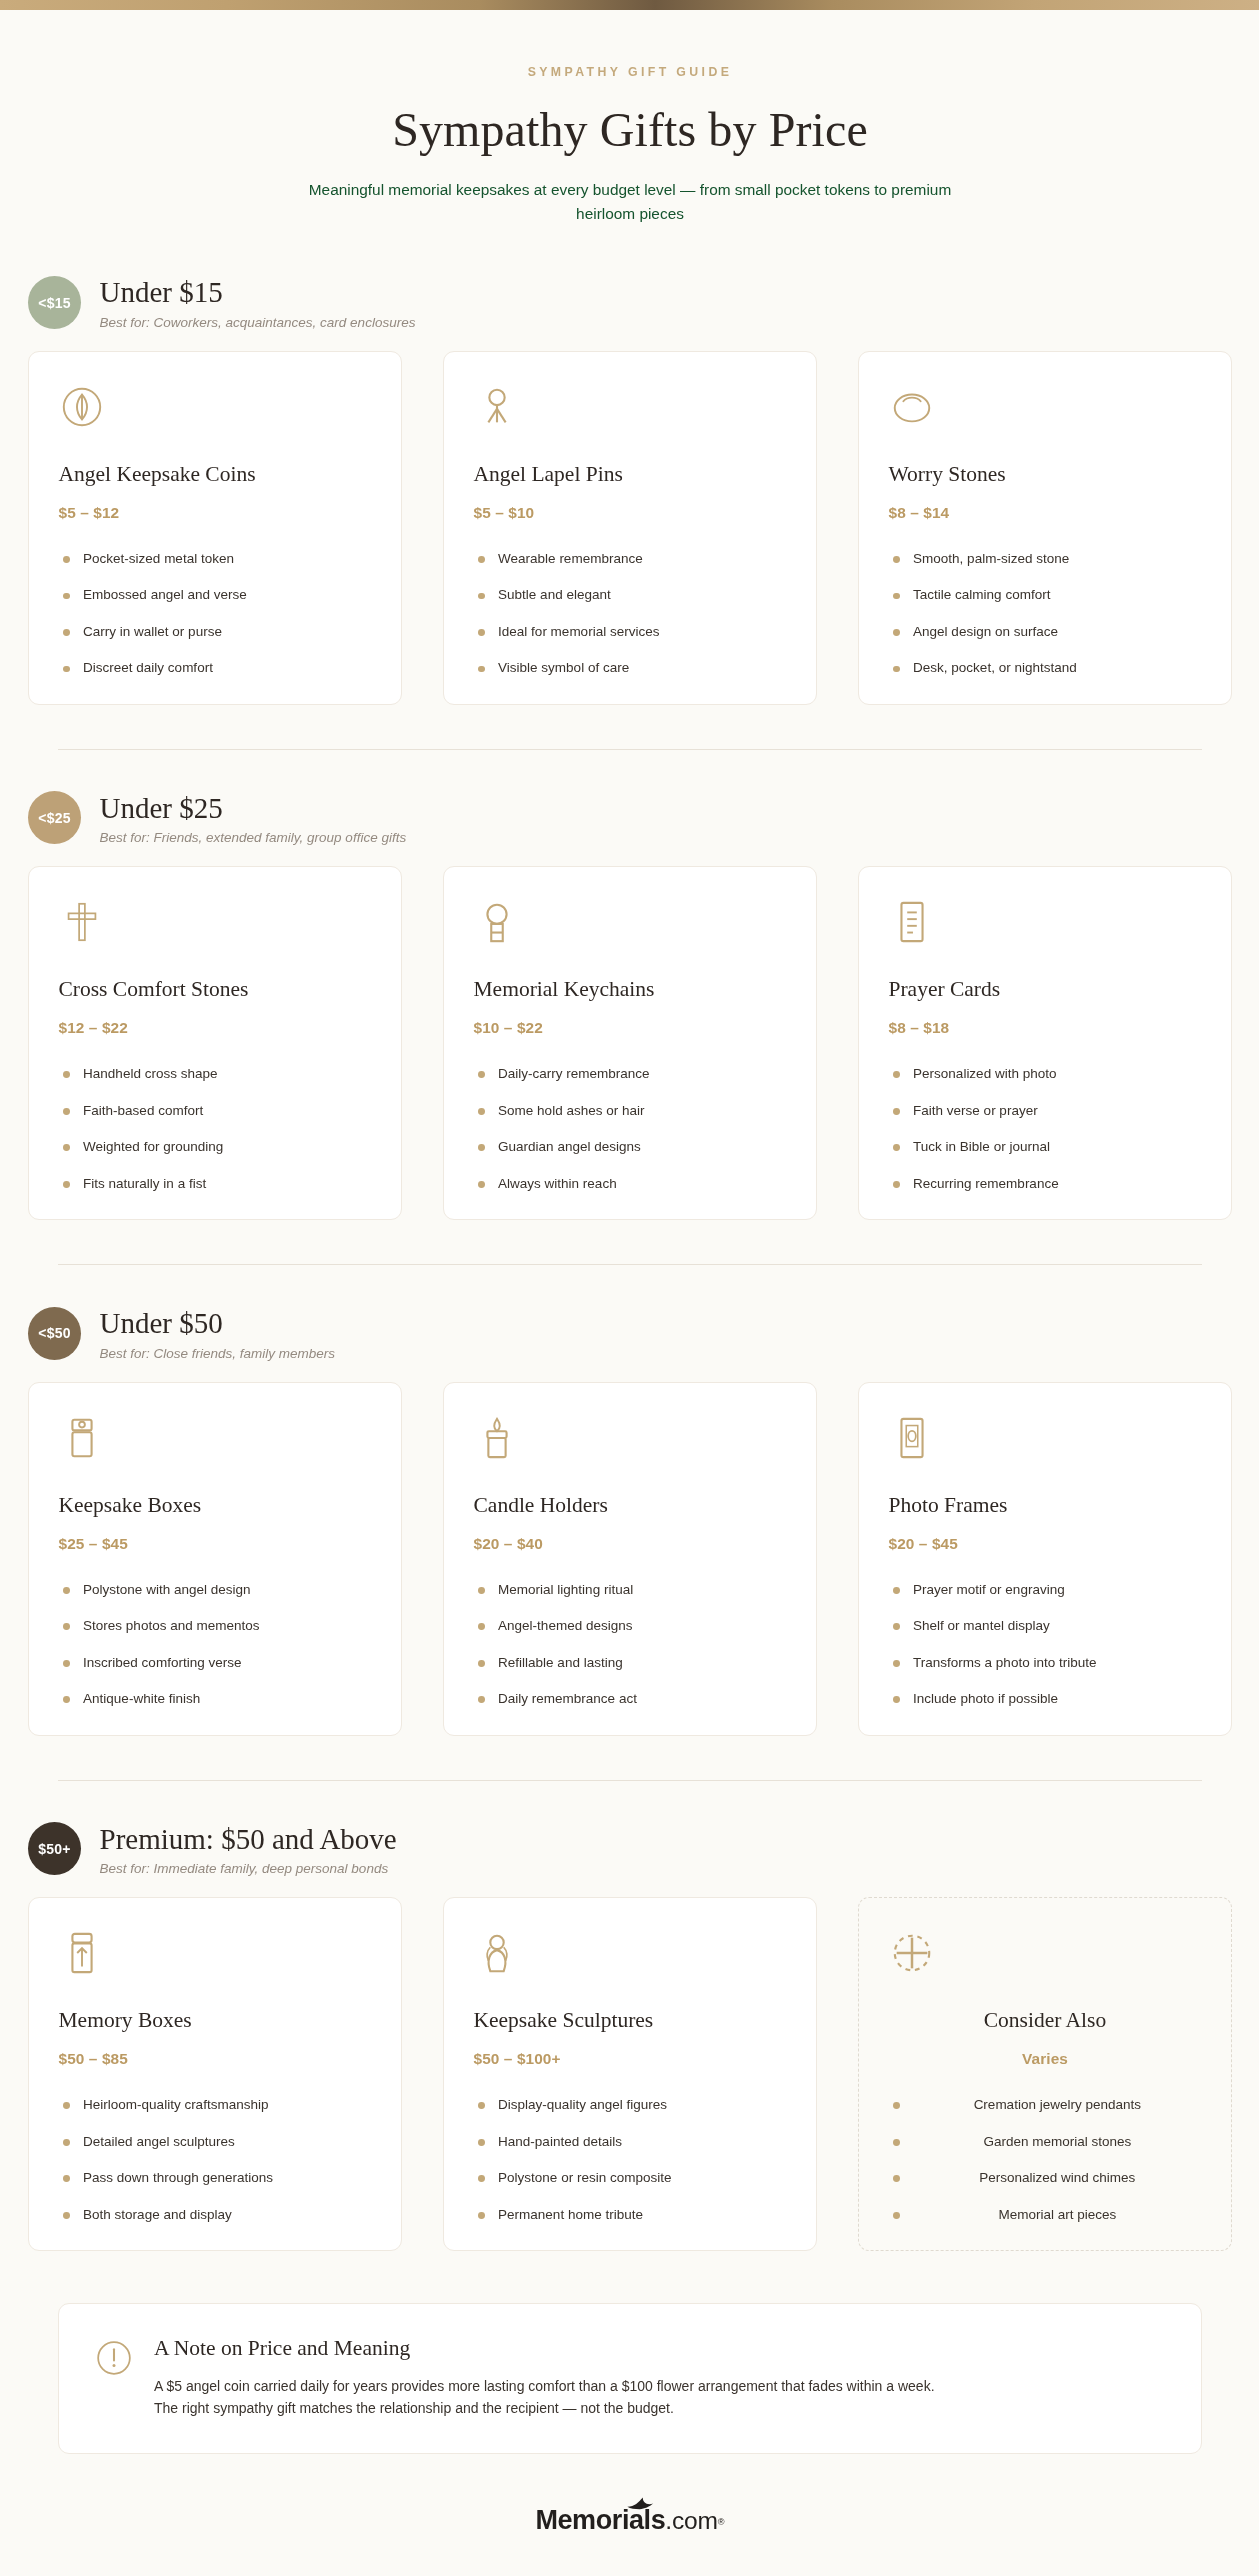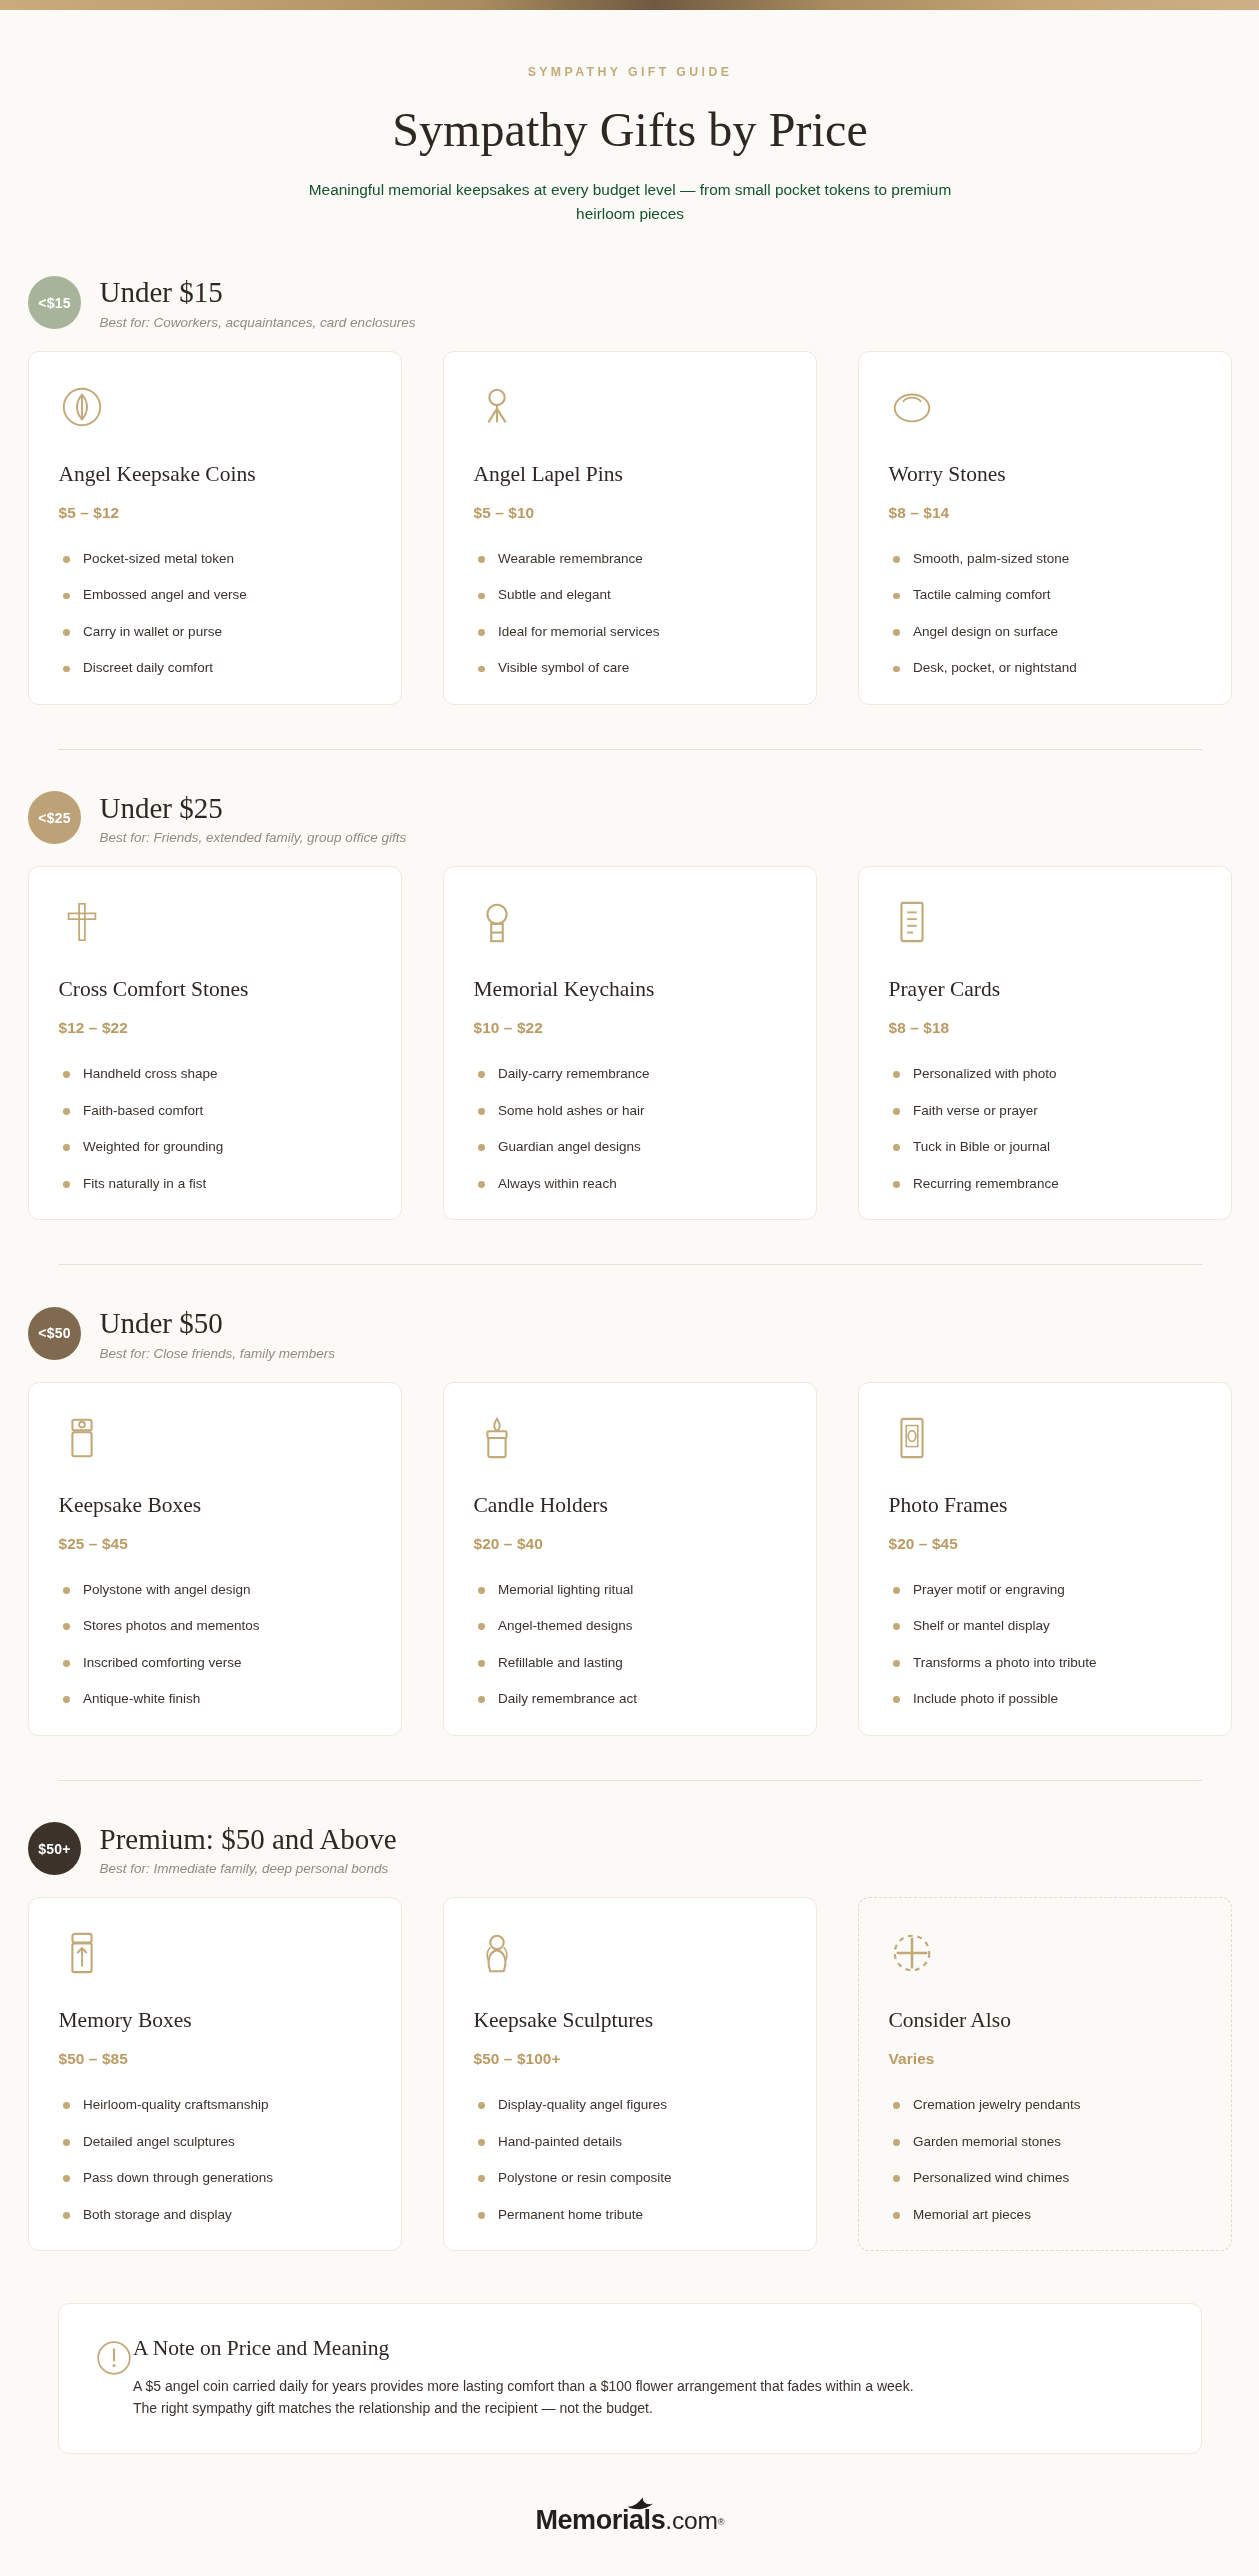--- a/index.html
+++ b/index.html
@@ -111,20 +111,21 @@
   .card {
     background: #ffffff;
     border: 0.6px solid #efe9e0;
     border-radius: 11px;
     padding: 32px 29.5px 27px;
     min-height: 351px;
   }
   .card.dashed {
     background: #fbfaf6;
     border: 1.2px dashed #e0dad0;
+    text-align: center;
   }
 
   .card-icon {
     width: 46px;
     height: 46px;
     margin-bottom: 32px;
   }
   .card-icon svg { display: block; width: 100%; height: 100%; }
 
   .card-title {
@@ -172,20 +173,21 @@
   }
 
   
   .note-wrap { padding: 0 58px; margin-top: 52px; }
   .note {
     background: #ffffff;
     border: 0.6px solid #efe9e0;
     border-radius: 11px;
     padding: 32px 36px 34px;
     display: flex;
+    gap: 21px;
     align-items: flex-start;
   }
   .note-icon { width: 38px; height: 38px; flex: 0 0 auto; margin-top: 2.5px; }
   .note-icon svg { display: block; width: 100%; height: 100%; }
   .note-title {
     font-family: "Liberation Serif", serif;
     font-size: 21.5px;
     color: #2e2723;
     font-weight: 400;
     margin-bottom: 14.8px;

